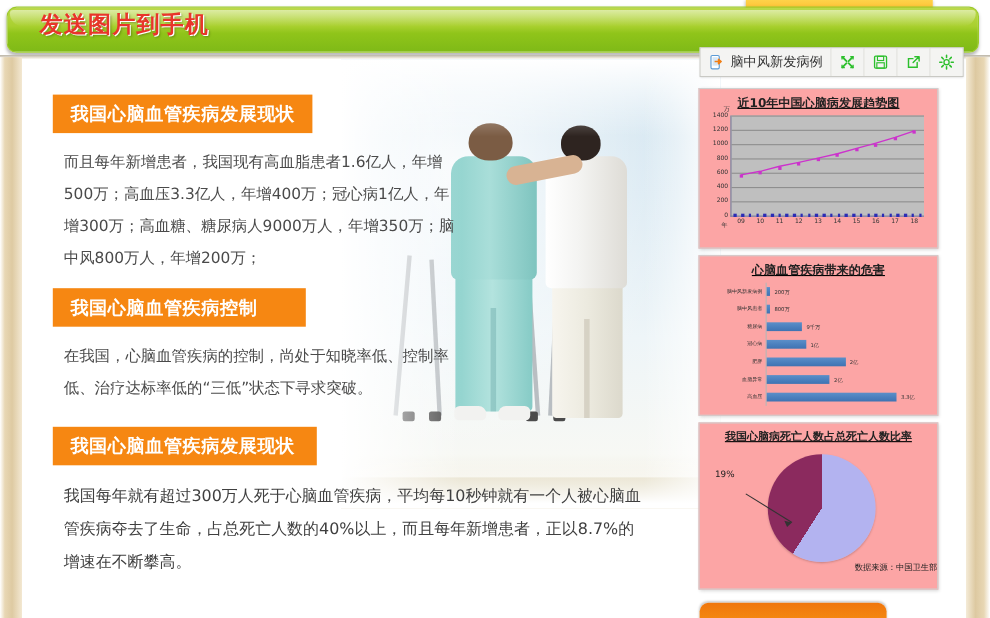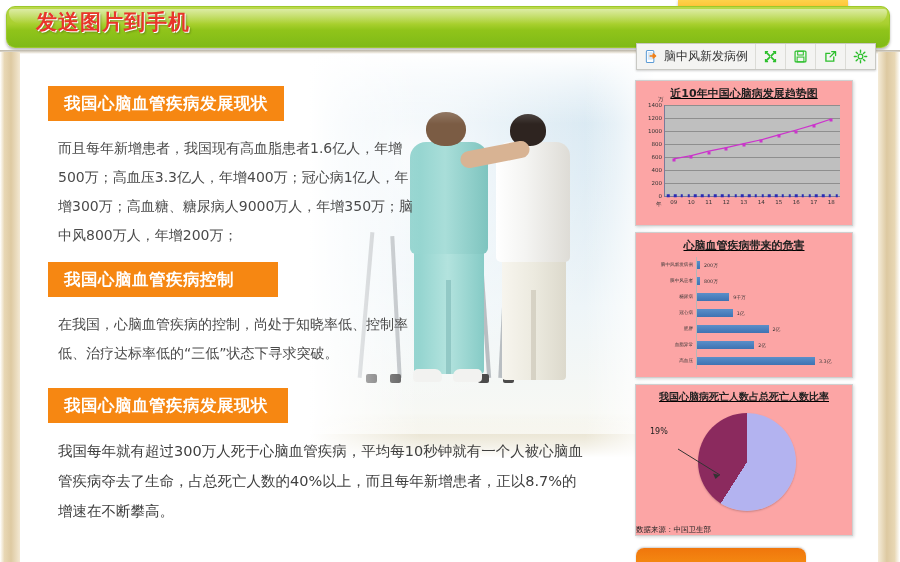--- a/index.html
+++ b/index.html
@@ -142,21 +142,21 @@
     background:linear-gradient(to bottom,#5b8fc9,#4a7fbd 55%,#3f73b2); }
   .bar-lbl { position:absolute; right:100%; margin-right:4px; font-size:4.6px; color:#333;
     white-space:nowrap; transform:translateY(1px); font-family:"DejaVu Sans",sans-serif; }
   .bar-val { position:absolute; left:100%; margin-left:4px; font-size:4.8px; color:#333;
     white-space:nowrap; transform:translateY(1px); font-family:"DejaVu Sans",sans-serif; }
 
   .pie { position:absolute; left:62px; top:28px; width:98px; height:98px; border-radius:50%;
     box-shadow:0 1px 2px rgba(0,0,0,.2); }
   .pie-pct { position:absolute; left:14px; top:42px; font-size:8px; color:#222;
     font-family:"DejaVu Sans",sans-serif; }
-  .pie-src { position:absolute; left:0; right:0; bottom:0; text-align:left;
+  .pie-src { position:absolute; left:0; right:0; bottom:14px; text-align:right;
     font-size:7.5px; color:#222; font-family:"DejaVu Sans","Liberation Sans",sans-serif; }
 
   
   .bottom-tab { position:absolute; left:636px; top:548px; width:170px; height:30px;
     background:linear-gradient(to bottom,#f0760c,#f89a17);
     border-radius:8px 8px 0 0; box-shadow:0 -1px 2px rgba(0,0,0,.2); }
 </style>
 </head>
 <body>
 

